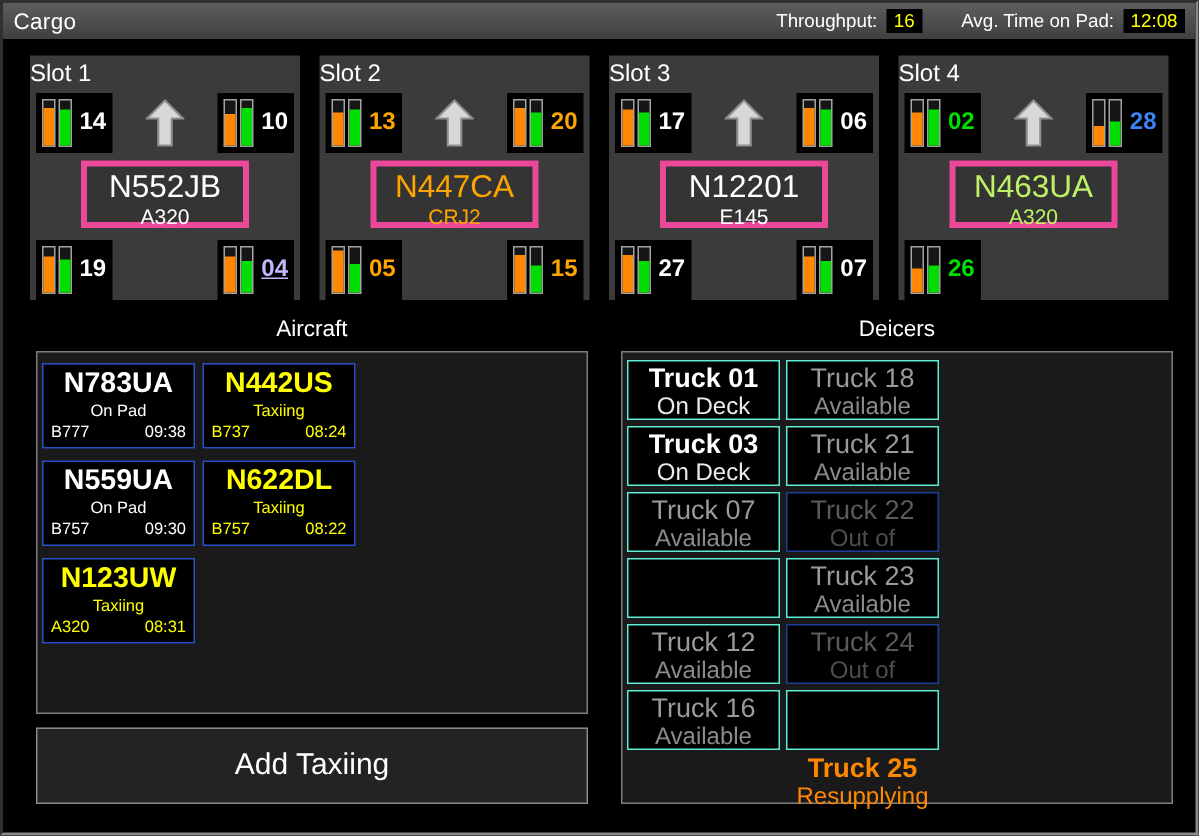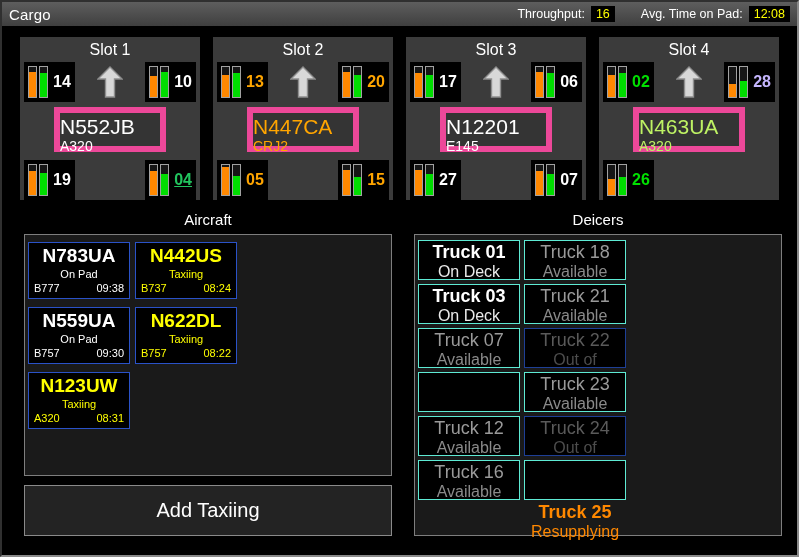--- a/index.html
+++ b/index.html
@@ -27,21 +27,21 @@
     background: #000; color: #ffff00;
     font-size: 12.5px; padding: 1px 5px; min-width: 20px; text-align: center;
   }
   .tb-gap { width: 14px; }
   
   .slots {
     position: absolute; top: 35px; left: 18px;
     display: flex; gap: 13px;
   }
   .slot { width: 180px; height: 163px; background: #3b3b3b; }
-  .slot-title { text-align: center; color: #fff; font-size: 16px; padding-top: 4px; }
+  .slot-title { color: #fff; font-size: 16px; padding-top: 4px; }
   .slot-row {
     display: flex; justify-content: space-between; align-items: center;
     padding: 0 4px; margin-top: 3px; height: 40px;
   }
   .slot-row.bottom { margin-top: 8px; }
   .gauge {
     background: #000; height: 40px;
     display: flex; align-items: center; gap: 2px; padding: 3px 4px;
   }
   .bar {
@@ -49,21 +49,22 @@
     border: 1px solid #a2a2a2; background: #161616;
     position: relative;
   }
   .bar .fill { position: absolute; bottom: 0; left: 0; right: 0; }
   .fill.orange { background: #ff8800; }
   .fill.green  { background: #00dd00; }
   .gauge-value { font-size: 16px; font-weight: bold; padding-left: 3px; line-height: 1; }
   .arrow { display: flex; align-items: center; justify-content: center; }
   .slot-callsign-box {
     width: 112px; height: 45px; margin: 5px auto 0;
-    background: #343434; border: 6px solid #ec4899;
+    background: #343434; border: 4px solid #ec4899;
+    text-align: center;
   }
   .callsign { font-size: 21px; line-height: 1.15; margin-top: 2px; }
   .actype { font-size: 14px; line-height: 1.1; }
   
   .section-title {
     position: absolute; top: 209px; width: 368px;
     text-align: center; color: #fff; font-size: 15px;
   }
   .section-title.left { left: 22px; }
   .section-title.right { left: 412px; }
@@ -167,21 +168,21 @@
           </div>
         <div class="gauge-value" style="color: rgb(255, 255, 255);">19</div>
       </div>
       <div class="gauge">
         <div class="bar">
             <div class="fill orange" style="height: 80%;"></div>
           </div>
         <div class="bar">
             <div class="fill green" style="height: 70%;"></div>
           </div>
-        <div class="gauge-value" style="color: #22c55e; text-decoration: underline;">04</div>
+        <div class="gauge-value" style="color: #c4b5fd; text-decoration: underline;">04</div>
       </div>
     </div>
   </div>
 
   <div class="slot">
     <div class="slot-title">Slot 2</div>
     <div class="slot-row">
       <div class="gauge">
         <div class="bar">
             <div class="fill orange" style="height: 75%;"></div>
@@ -302,21 +303,21 @@
           <path d="M13 1 L25 13 L17.5 13 L17.5 31 L8.5 31 L8.5 13 L1 13 Z" fill="#d8d8d8" stroke="#8f8f8f" stroke-width="1.4"></path>
         </svg>
       </div>
       <div class="gauge">
         <div class="bar">
             <div class="fill orange" style="height: 45%;"></div>
           </div>
         <div class="bar">
             <div class="fill green" style="height: 55%;"></div>
           </div>
-        <div class="gauge-value" style="color: #c4b5fd; text-align: center;">28</div>
+        <div class="gauge-value" style="color: #3b82f6; text-align: center;">28</div>
       </div>
     </div>
     <div class="slot-callsign-box" style="color: #bef264;">
       <div class="callsign">N463UA</div>
       <div class="actype">A320</div>
     </div>
     <div class="slot-row bottom">
       <div class="gauge">
         <div class="bar">
             <div class="fill orange" style="height: 55%;"></div>

